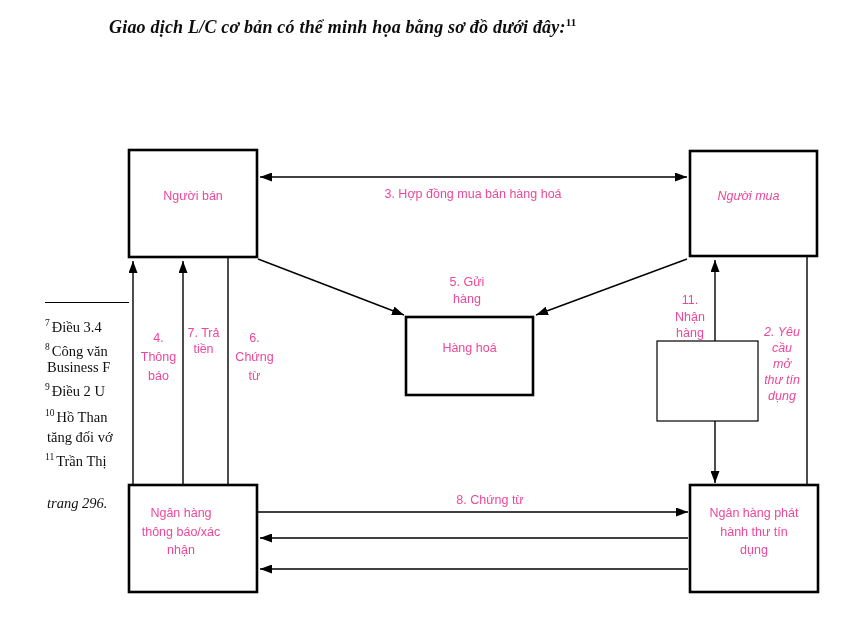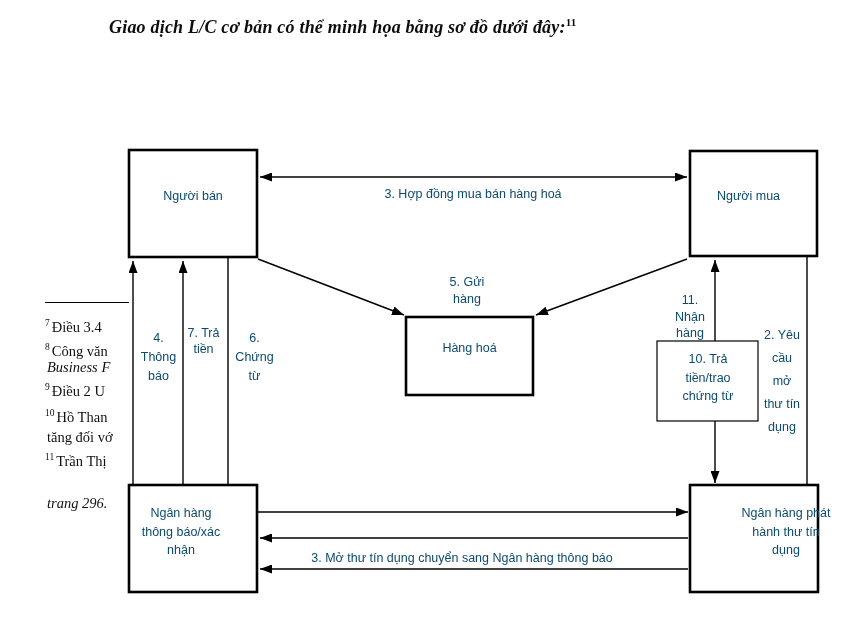--- a/index.html
+++ b/index.html
@@ -14,41 +14,41 @@
     font-size:18px; color:#0d0d0d; white-space:nowrap; letter-spacing:0.2px;text-align:right;
   }
   .title sup { font-size:11px; font-style:normal; font-weight:bold; }
   
   .footnotes {
     position:absolute; left:45px; top:0; width:84px; height:622px; overflow:hidden;
     font-family:"Liberation Serif", serif; font-size:14.5px; color:#101010;margin-top:10px;
   }
   .fn { position:absolute; left:0; white-space:nowrap; line-height:18px; }
   .fn sup { font-size:9.5px; margin-right:2px; }
-  .fn.it span { font-style:italic; }
+  .fn.it span { }
   .fn-rule { position:absolute; left:0; top:292px; width:84px; height:1.4px; background:#000; }
   #fn-0 { top:304px; } #fn-1 { top:328px; } #fn-2 { top:344px; } #fn-3 { top:368px; }
   #fn-4 { top:394px;text-align:right; } #fn-5 { top:414px; } #fn-6 { top:438px; } #fn-7 { top:480px;font-style:italic; }
   
   svg.diagram { position:absolute; left:0; top:0; }
   
   .lbl {
     position:absolute; text-align:center; white-space:pre-line;
-    font-size:12.5px; line-height:16px; color:#0c4a6e;
+    font-size:12.5px; line-height:16px; color:#ec4899;
   }
   #lbl-seller   { left:129px; top:188px; width:128px; }
-  #lbl-buyer    { left:690px; top:188px; width:117px; }
+  #lbl-buyer    { left:690px; top:188px; width:117px;font-style:italic; }
   #lbl-goods    { left:406px; top:340px; width:127px; }
   #lbl-box10    { left:658px; top:350px; width:100px; line-height:18.5px; }
   #lbl-advising { left:129px; top:504px; width:104px; line-height:18.5px; }
-  #lbl-issuing  { left:690px; top:504px; width:128px; line-height:18.5px;padding-left:32px; }
+  #lbl-issuing  { left:690px; top:504px; width:128px; line-height:18.5px; }
   #lbl-f1  { left:328px; top:186px; width:290px; }
   #lbl-f5  { left:430px; top:274px; width:74px;  line-height:17px;text-align:center; }
   #lbl-f11 { left:662px; top:292px; width:56px;  line-height:16.5px; }
-  #lbl-f2  { left:756px; top:324px; width:52px;  line-height:23px; }
+  #lbl-f2  { left:756px; top:324px; width:52px;  line-height:16px;font-style:italic; }
   #lbl-f4  { left:135px; top:329px; width:47px;  line-height:19px; }
   #lbl-f7  { left:182px; top:326px; width:43px;  line-height:15.5px;text-align:center; }
   #lbl-f6  { left:231px; top:329px; width:47px;  line-height:19px; }
   #lbl-f8  { left:375px; top:492px; width:230px; }
   #lbl-f9  { left:375px; top:523px; width:230px; }
   #lbl-f3  { left:262px; top:550px; width:400px; }
 </style>
 </head>
 <body>
 
@@ -96,23 +96,20 @@
       <rect x="406" y="317" width="127" height="78" stroke-width="2.6"></rect>
       <rect x="657" y="341" width="101" height="80" stroke-width="1.2"></rect>
       <rect x="129" y="485" width="128" height="107" stroke-width="2.6"></rect>
       <rect x="690" y="485" width="128" height="107" stroke-width="2.6"></rect>
     </g>
   </svg>
 
   <div class="lbl" id="lbl-seller">Người bán</div>
   <div class="lbl" id="lbl-buyer">Người mua</div>
   <div class="lbl" id="lbl-goods">Hàng hoá</div>
-  <div class="lbl" id="lbl-box10">10. Trả
-tiền/trao
-chứng từ</div>
   <div class="lbl" id="lbl-advising">Ngân hàng
 thông báo/xác
 nhận</div>
   <div class="lbl" id="lbl-issuing">Ngân hàng phát
 hành thư tín
 dụng</div>
 
   <div class="lbl" id="lbl-f1">3. Hợp đồng mua bán hàng hoá</div>
   <div class="lbl" id="lbl-f5">5. Gửi
 hàng</div>
@@ -125,15 +122,15 @@
 thư tín
 dụng</div>
   <div class="lbl" id="lbl-f4">4.
 Thông
 báo</div>
   <div class="lbl" id="lbl-f7">7. Trả
 tiền</div>
   <div class="lbl" id="lbl-f6">6.
 Chứng
 từ</div>
-  <div class="lbl" id="lbl-f3">3. Mở thư tín dụng chuyển sang Ngân hàng thông báo</div>
+  <div class="lbl" id="lbl-f8">8. Chứng từ</div>
 
 </div>
 
 </body></html>

